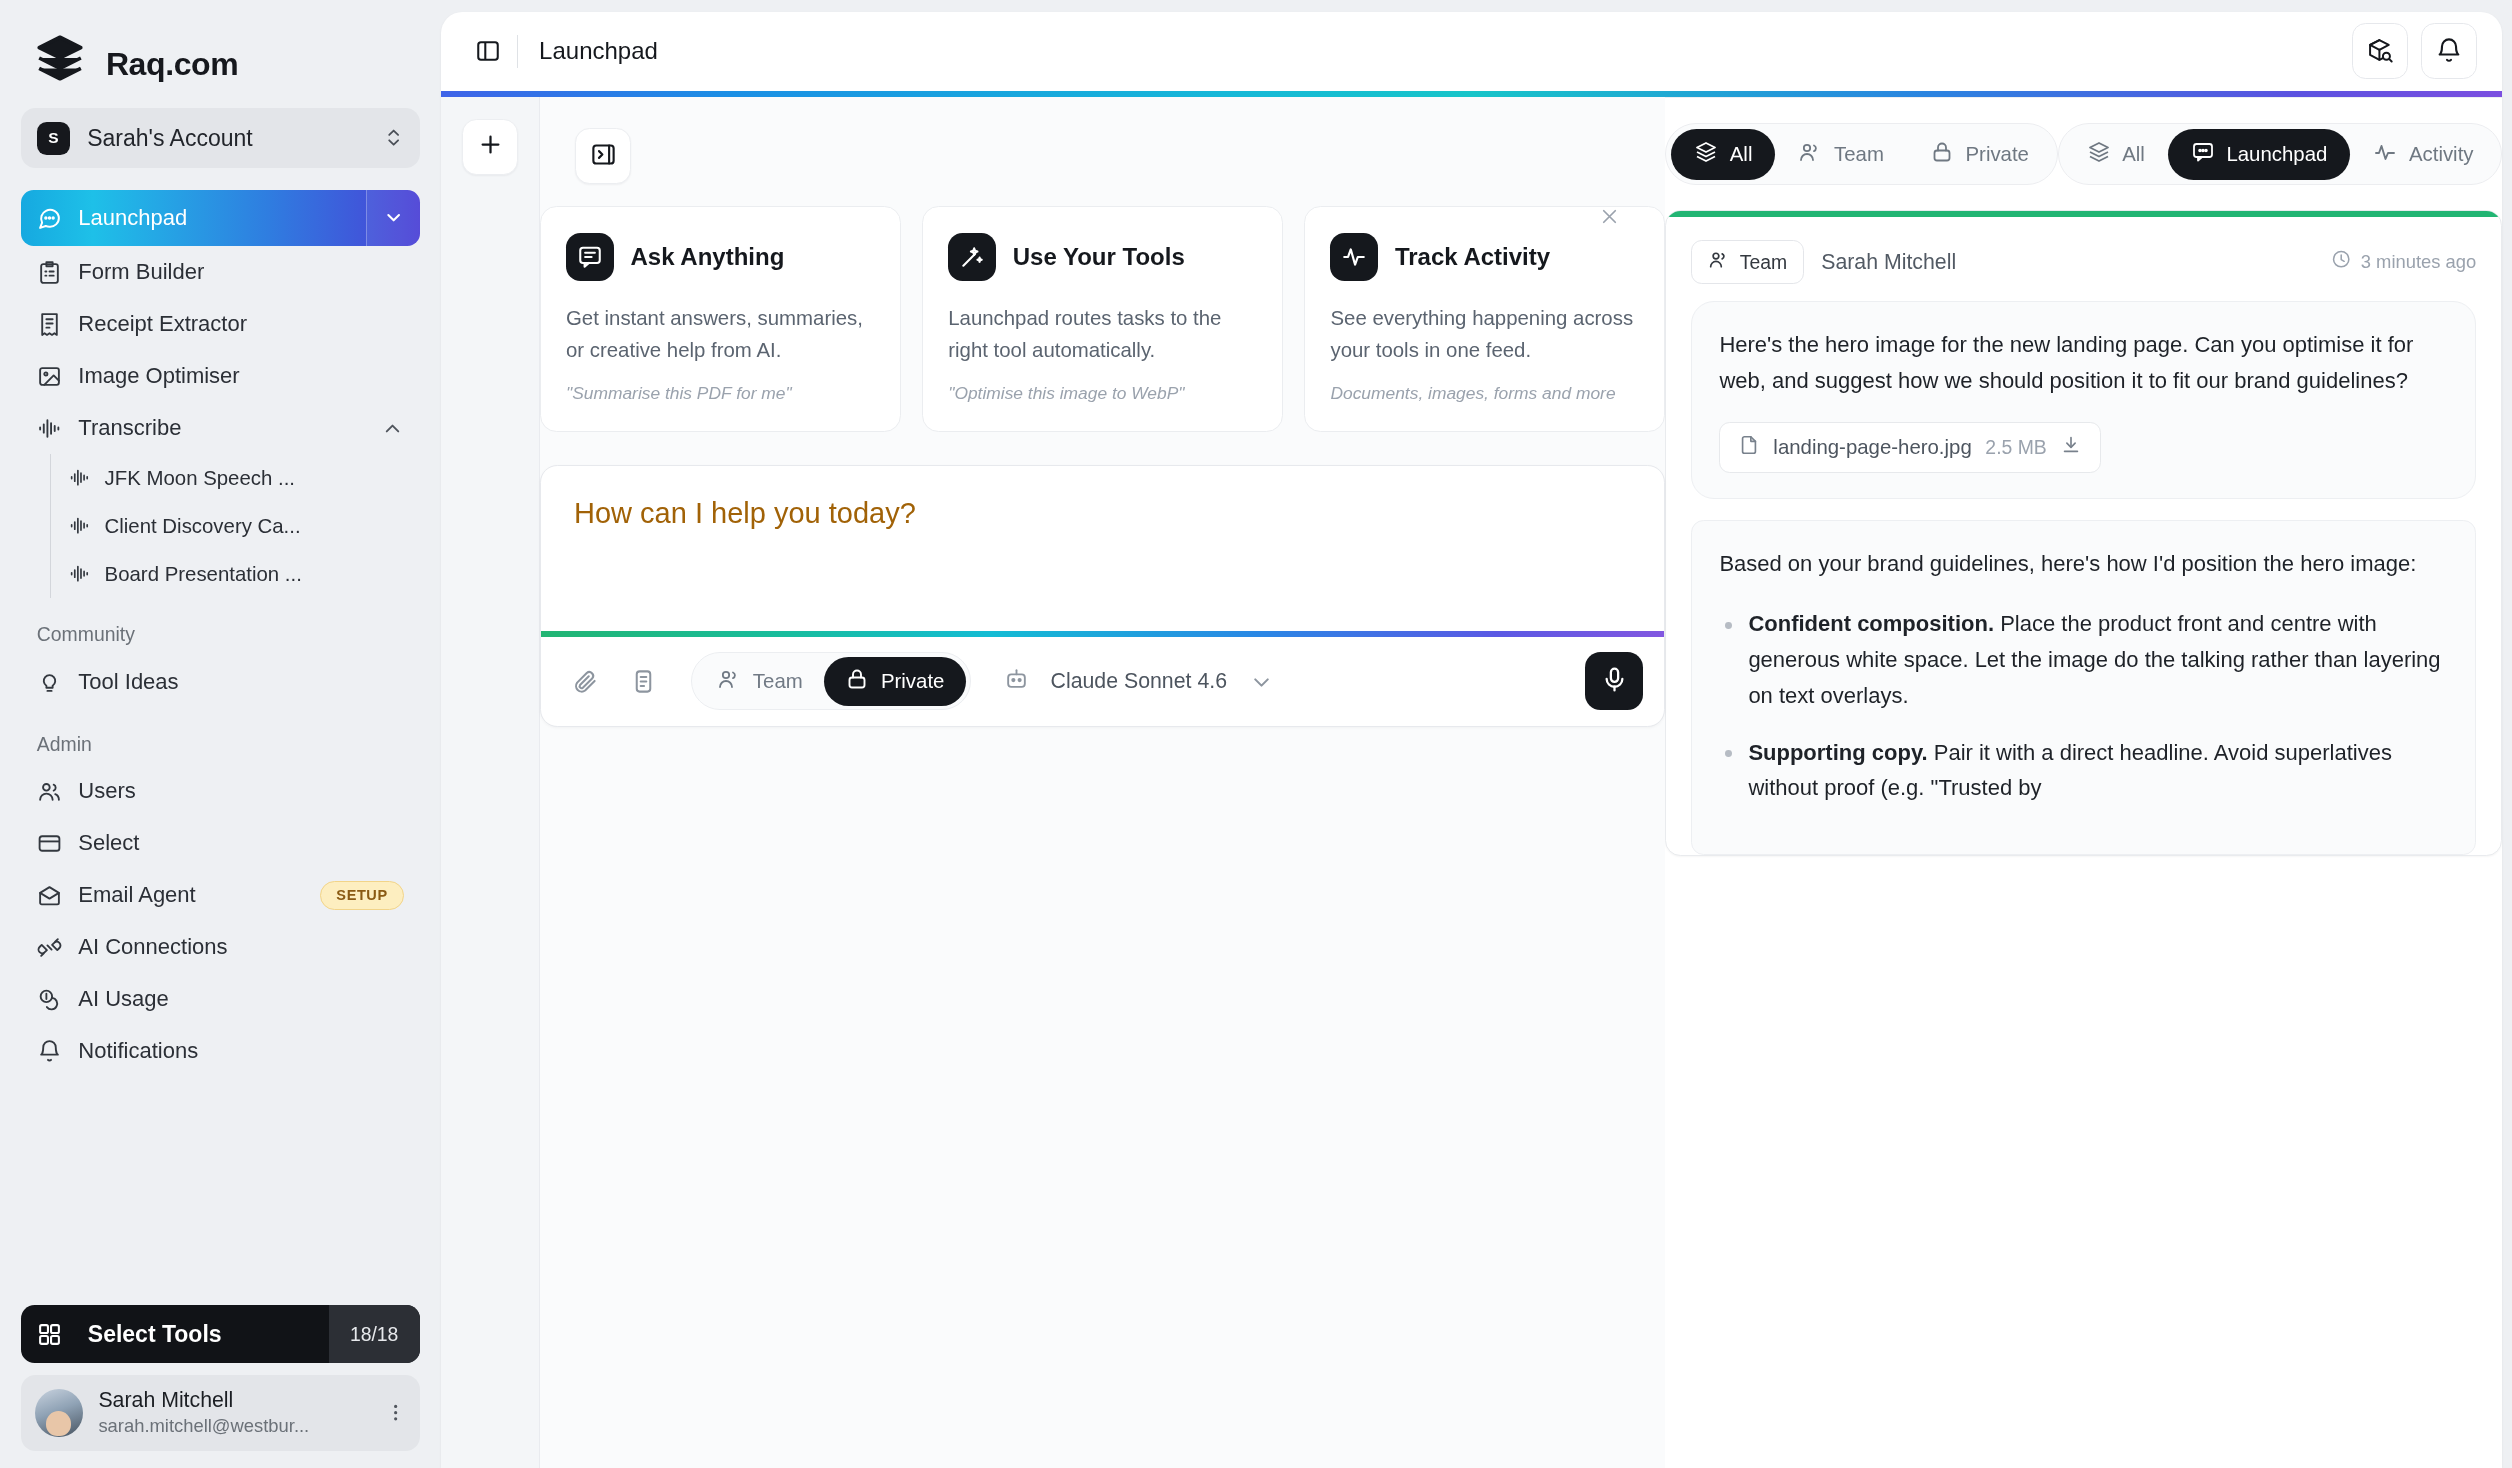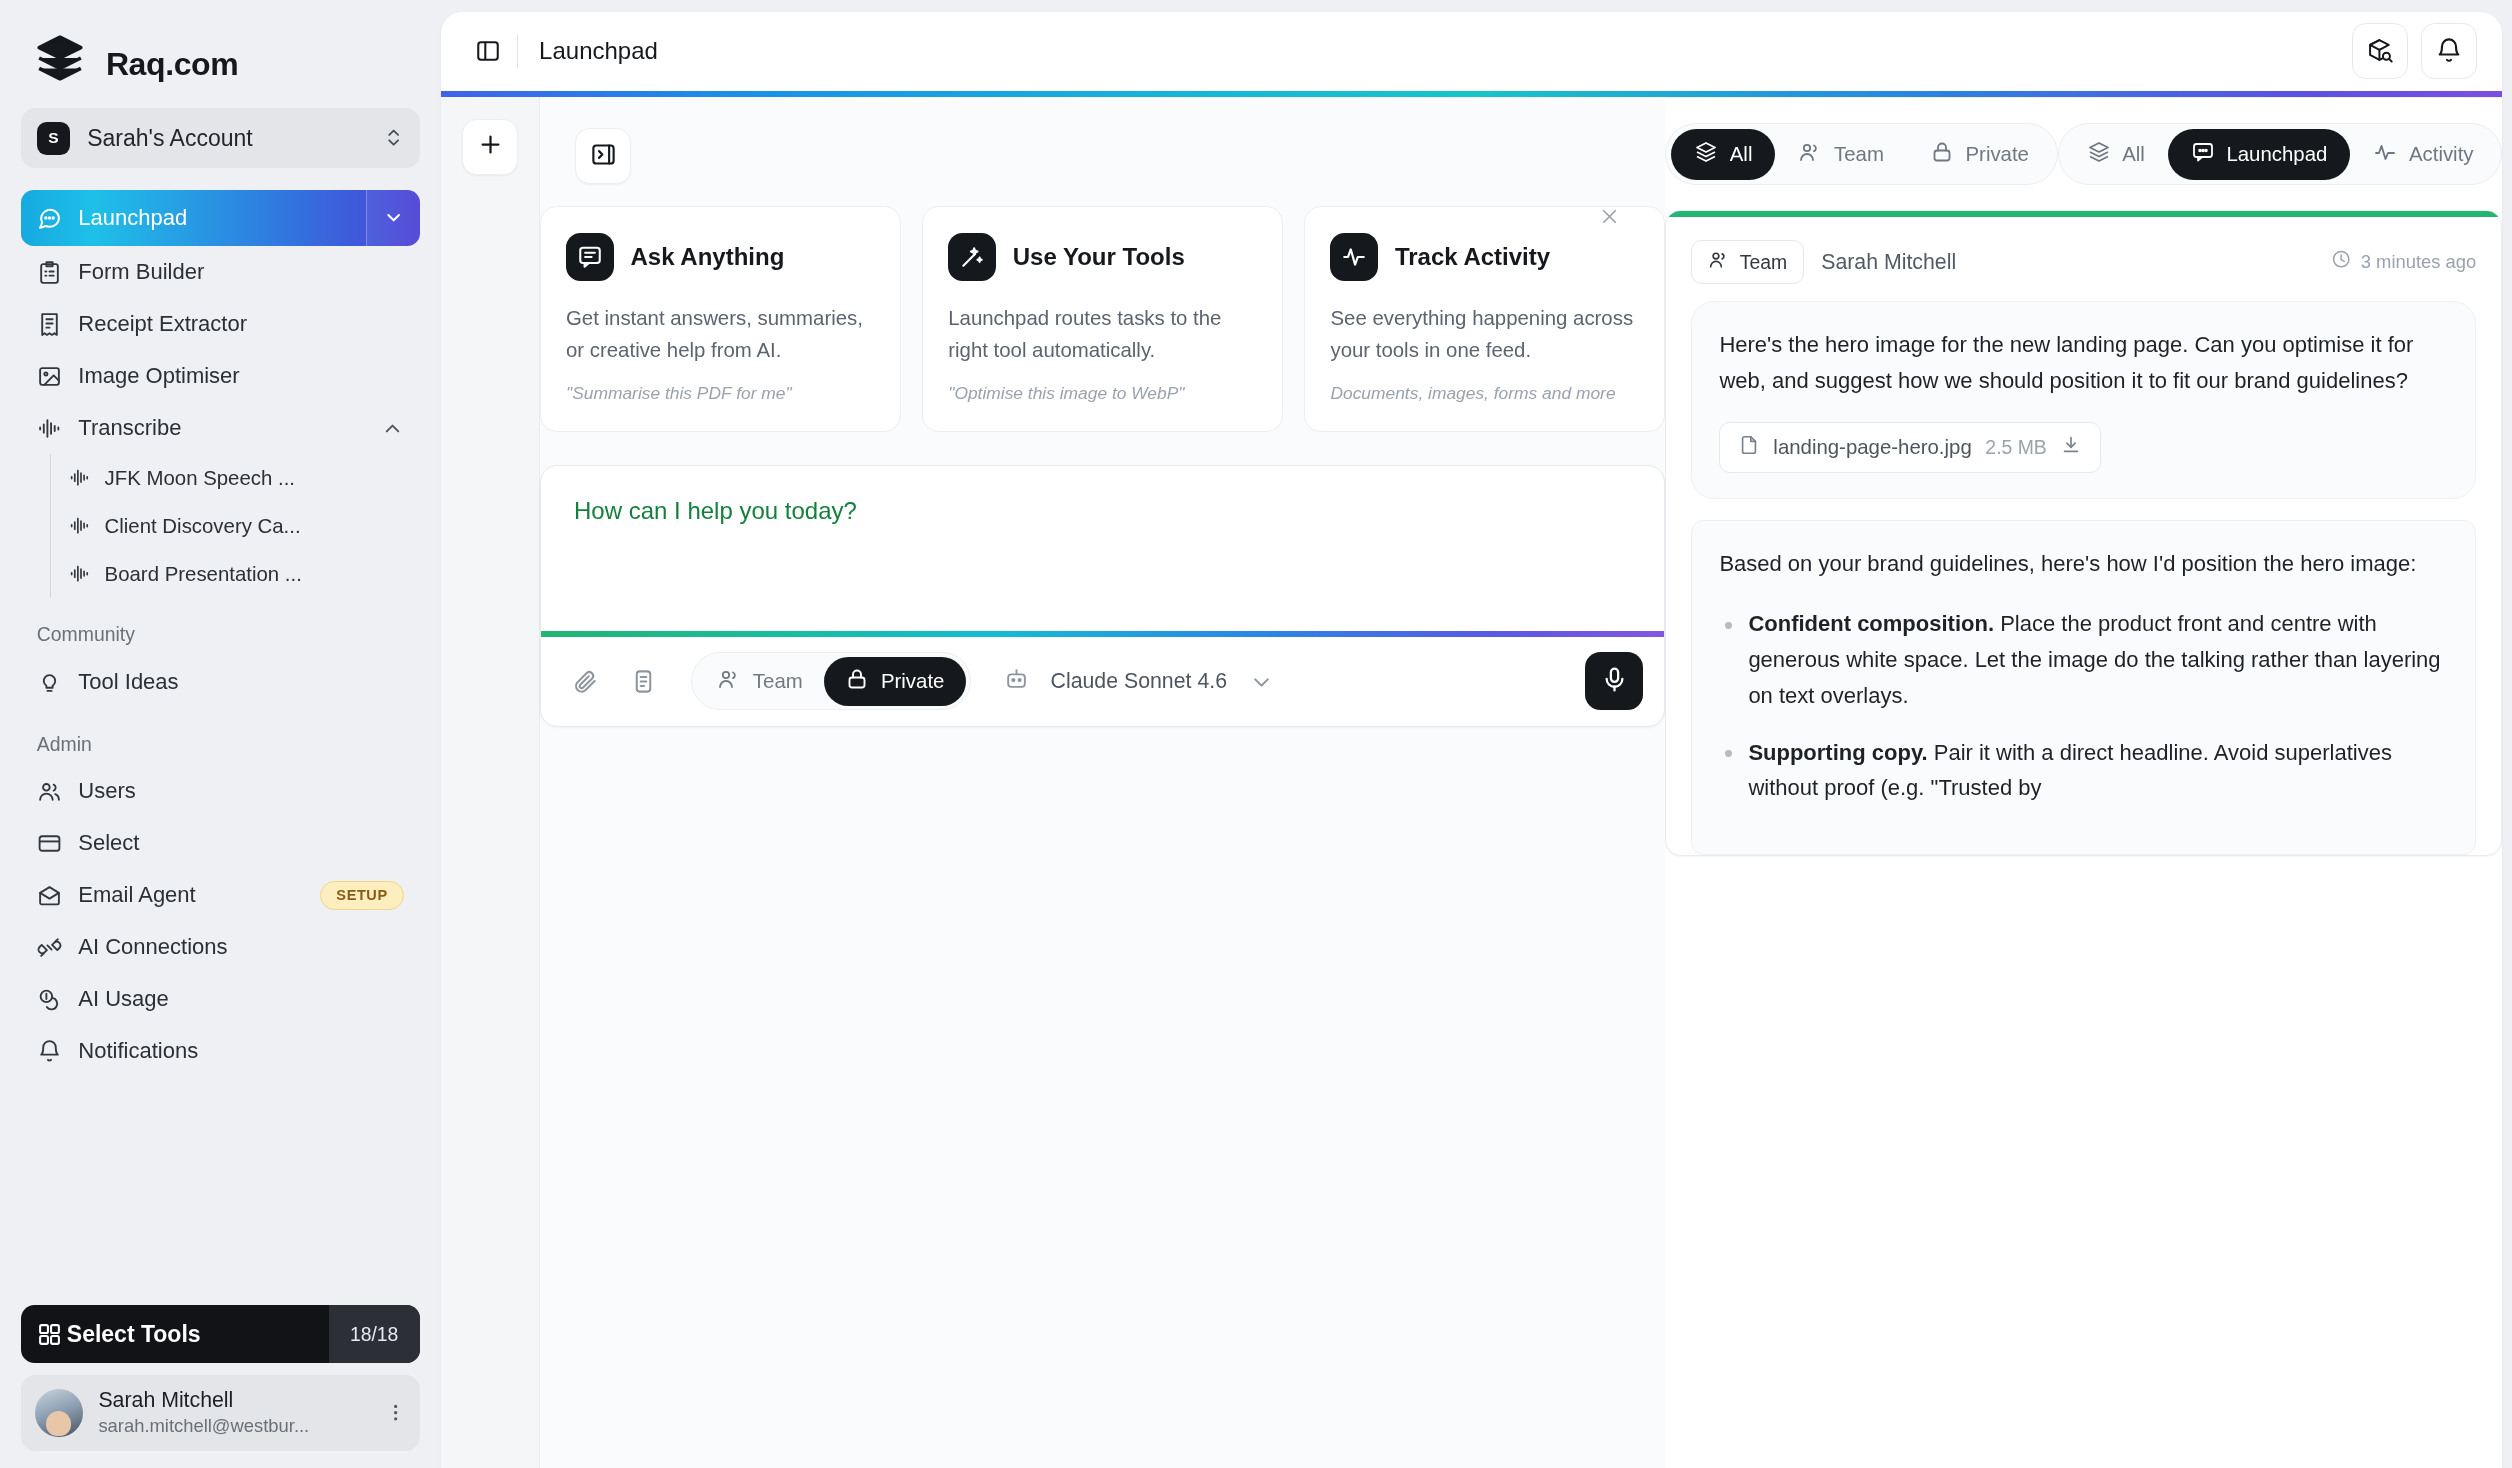--- a/index.html
+++ b/index.html
@@ -73,21 +73,21 @@
     border: 1px solid #f2d489;
     font-size: 14.5px; font-weight: 700; letter-spacing: 0.6px;
     padding: 5.8px 15.5px; border-radius: 968px;
   }
 
   .select-tools {
     display: flex; align-items: center; background: #111317;
     border-radius: 13.6px; height: 58px; margin-top: 17.4px; overflow: hidden;
   }
   .select-tools .st-main {
-    display: flex; align-items: center; gap: 5px; flex: 1; padding: 0 15.5px;
+    display: flex; align-items: center; gap: 26px; flex: 1; padding: 0 15.5px;
     color: #fff; font-size: 23px; font-weight: 600;
   }
   .select-tools .st-main .ico { width: 25px; height: 25px; color: #fff; display:flex;}
   .select-tools .st-count {
     background: #2c2f35; color: #e7e9ec; font-size: 19.4px;
     align-self: stretch; display: flex; align-items: center; padding: 0 21.3px; text-align: right;
   }
 
   .user-card {
     display: flex; align-items: center; gap: 15.5px;
@@ -179,21 +179,21 @@
     display: flex; align-items: center; justify-content: center; color: #9aa2ad;
   }
   .cards-close svg { width: 23px; height: 23px; }
 
   .composer-wrap { max-width: 1289px; margin: 33px auto 0; padding-bottom: 39px; }
   .composer {
     background: #fff; border: 1px solid #e7e9ed; border-radius: 17.4px;
     overflow: hidden; box-shadow: 0 1px 2.9px rgba(15,20,30,0.04);
   }
   .composer-input {
-    min-height: 165px; padding: 31px 33px; font-size: 24px; color: #15803d;
+    min-height: 165px; padding: 31px 33px; font-size: 29px; color: #a16207;
   }
   .composer-gradient {
     height: 5.8px;
     background: linear-gradient(90deg, #22b573 0%, #18bd9e 22%, #14bcd4 40%, #2a87e5 64%, #5a59e4 85%, #8257e0 100%);
   }
   .composer-bar { display: flex; align-items: center; gap: 13.6px; padding: 15.5px 21.3px; }
   .cbar-icon { width: 45px; height: 45px; display: flex; align-items: center; justify-content: center; color: #8d959f; }
   .cbar-icon svg { width: 27px; height: 27px; }
   .seg {
     display: flex; align-items: center; background: #fafbfc; border: 1px solid #eceef1;

